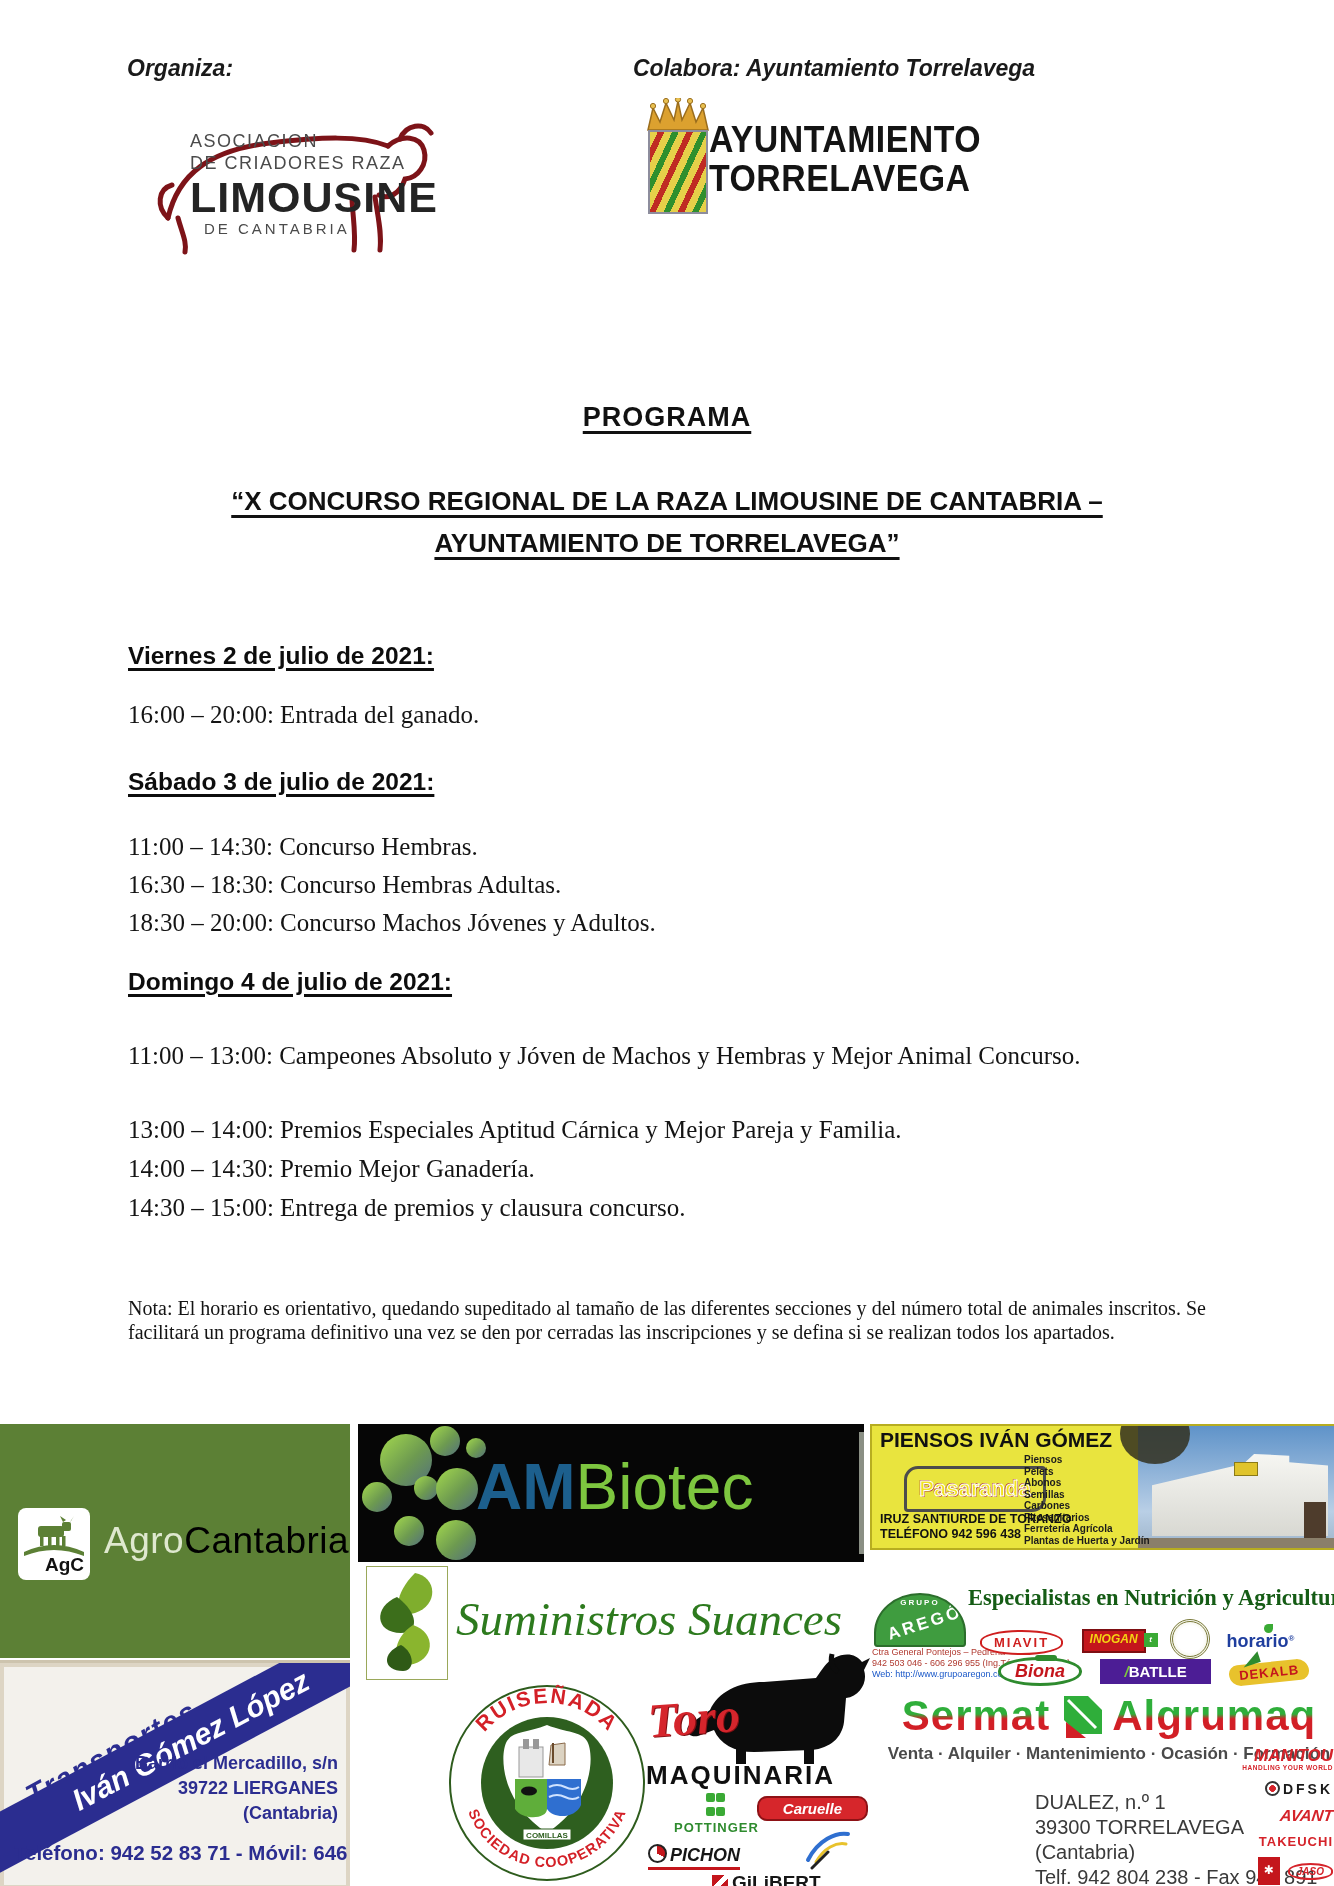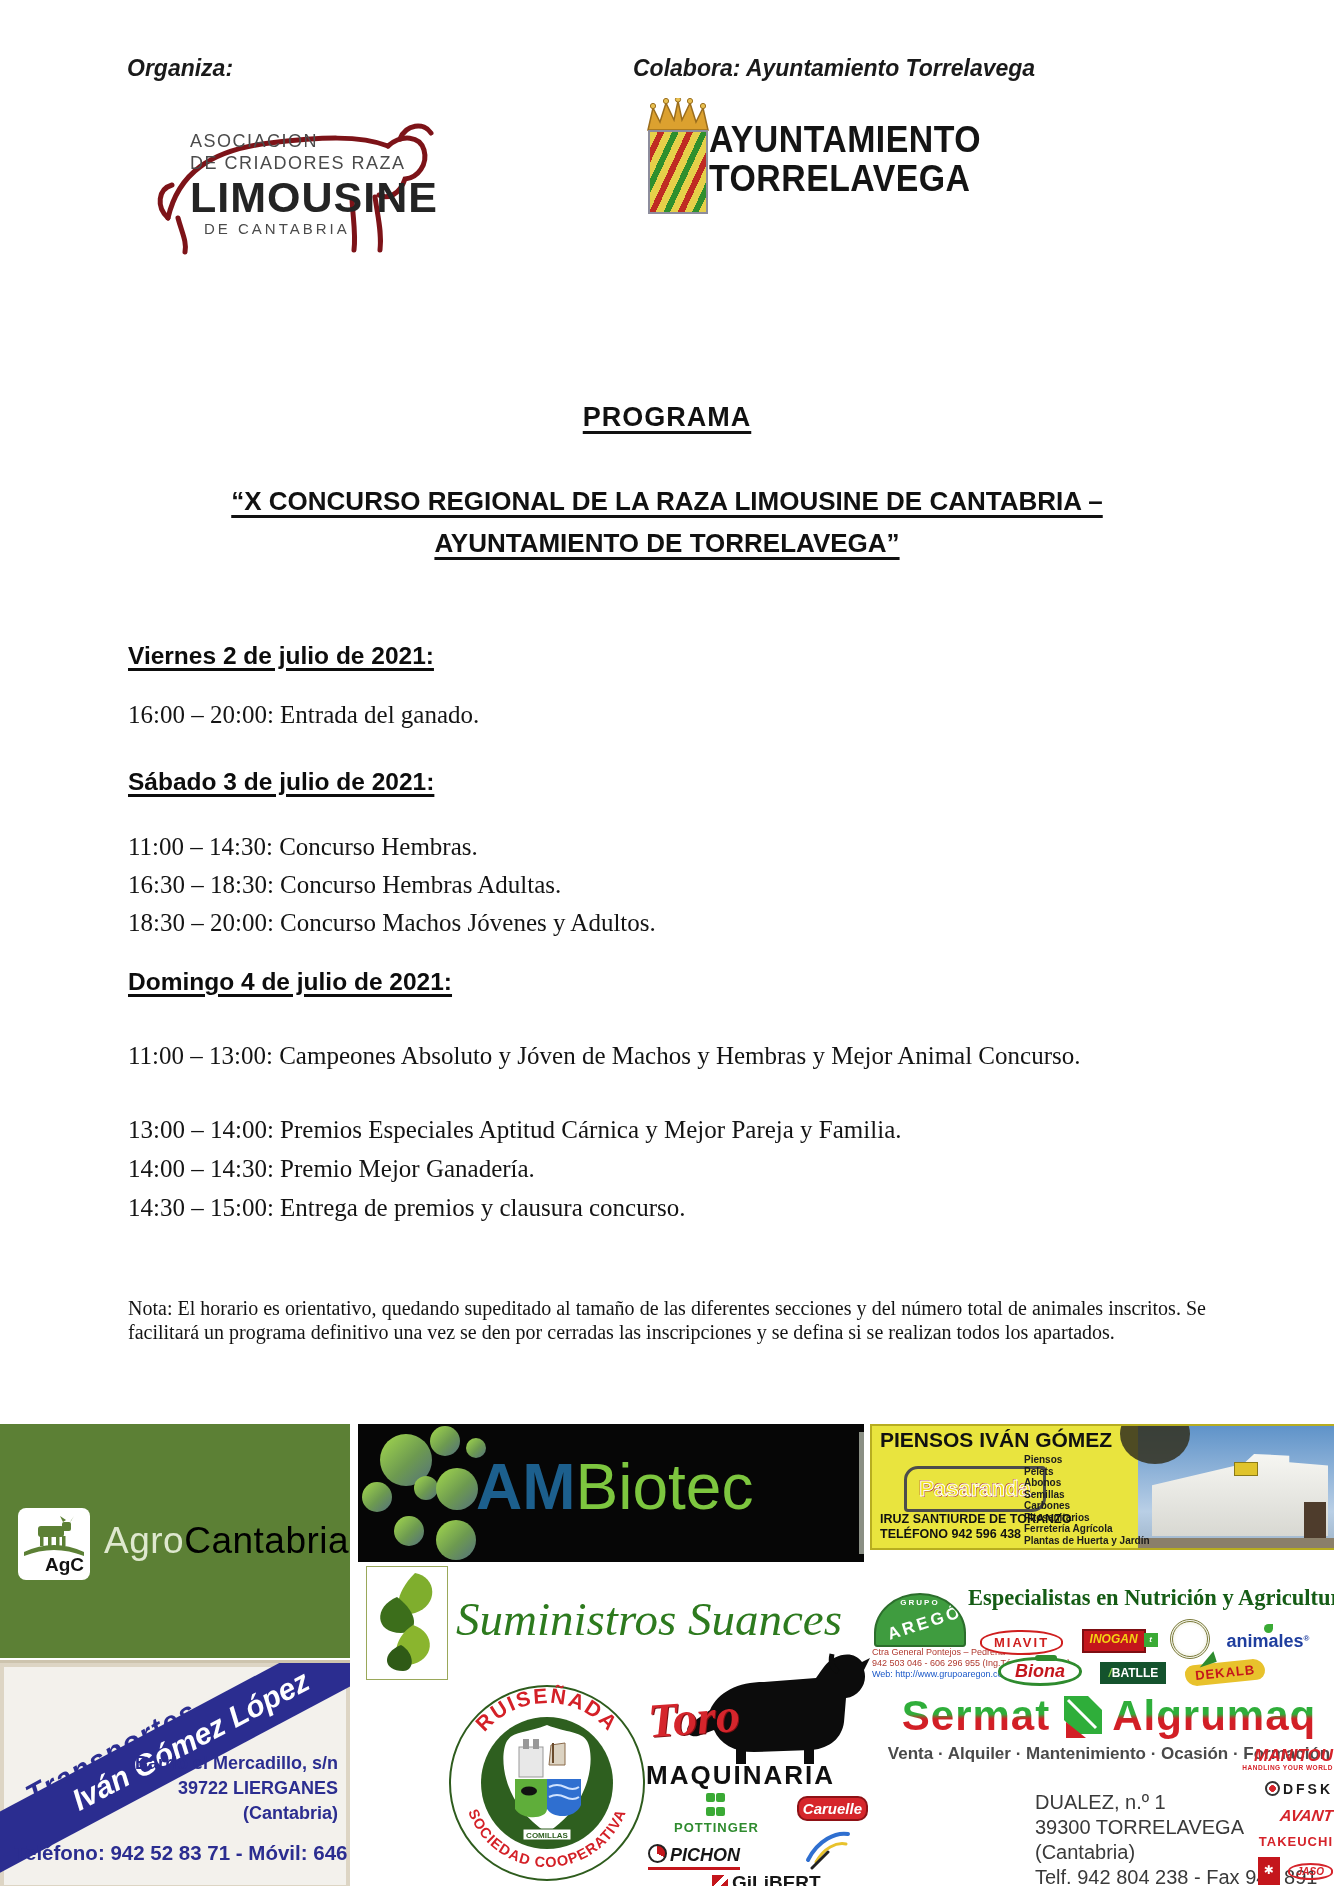--- a/index.html
+++ b/index.html
@@ -67,21 +67,21 @@
   .ruis{left:447px;top:1683px;width:200px;height:200px;}
 
   .toro{left:640px;top:1652px;width:230px;height:234px;}
   .toro-name{position:absolute;left:8px;top:38px;font-family:"Liberation Serif",serif;font-style:italic;font-weight:bold;font-size:48px;color:#d5252c;
              transform:rotate(-4deg);text-shadow:1px 1px 0 #7e0e12;z-index:3;}
   .toro-sub{position:absolute;left:6px;top:108px;font-weight:bold;font-size:26px;letter-spacing:2px;color:#0f0f0f;white-space:nowrap;z-index:3;}
   .toro-brands{position:absolute;left:0;top:140px;width:230px;height:94px;font-size:12px;}
   .pott-sq{display:inline-block;width:9px;height:9px;background:#3aaa35;border-radius:2px;margin:0 1px 1px 0;}
   .pott-txt{color:#2e8b2e;font-weight:bold;font-size:13px;letter-spacing:1px;}
   .caru{position:absolute;right:2px;top:4px;background:#d6262b;border:2px solid #8e1216;border-radius:10px;color:#fff;
-        font-weight:bold;font-style:italic;font-size:15px;padding:2px 4px;}
+        font-weight:bold;font-style:italic;font-size:15px;padding:2px 24px;}
   .pichon{position:absolute;left:8px;top:52px;font-weight:bold;font-style:italic;font-size:18px;color:#161616;border-bottom:3px solid #c4161c;padding-bottom:1px;}
   .pichon-ic{display:inline-block;width:15px;height:15px;border-radius:50%;border:2px solid #222;background:conic-gradient(#c4161c 0 120deg,#fff 120deg 360deg);vertical-align:-2px;margin-right:3px;}
   .gili{position:absolute;left:72px;top:80px;font-weight:bold;font-size:19px;color:#161616;}
   .gili-ic{display:inline-block;width:16px;height:16px;background:#c4161c;vertical-align:-2px;margin-right:4px;
            background-image:linear-gradient(135deg,transparent 40%,#fff 40% 60%,transparent 60%);}
 
   
   .pien{left:870px;top:1424px;width:464px;height:122px;background:#e9e43e;border:2px solid #b7ad20;overflow:hidden;}
   .pien-title{position:absolute;left:8px;top:2px;font-weight:bold;font-size:21px;color:#111;white-space:nowrap;}
   .pasa{position:absolute;left:8px;top:40px;width:136px;height:40px;border:3px solid #4c4c4c;border-radius:14px 4px 14px 4px;
@@ -109,21 +109,21 @@
   .brandrow{position:absolute;white-space:nowrap;}
   .miavit{display:inline-block;border:2.5px solid #cf1f1f;border-radius:50%/45%;padding:3px 12px;color:#cf1f1f;font-weight:bold;font-size:13px;letter-spacing:2px;background:#fff;}
   .inogan{display:inline-block;background:#c4161c;border:2px solid #7e0e12;color:#f5d312;font-style:italic;font-weight:bold;font-size:12px;padding:1px 6px 5px;position:relative;top:-4px;}
   .inogan i{position:absolute;right:-14px;top:2px;width:14px;height:14px;background:#3aaa35;color:#fff;font-size:8px;font-style:italic;text-align:center;line-height:14px;}
   .wreath{display:inline-block;width:34px;height:34px;border:3px double #7a7a3a;border-radius:50%;vertical-align:-12px;margin-left:20px;background:radial-gradient(circle,#fff 55%,#e8e8cf);}
   .syng{display:inline-block;margin-left:12px;color:#1f3e9e;font-weight:bold;font-size:18px;position:relative;}
   .syng b{position:absolute;left:38px;top:-7px;width:9px;height:9px;background:#3aaa35;border-radius:60% 0 60% 60%;}
   .syng s{text-decoration:none;font-size:8px;vertical-align:6px;}
   .biona{display:inline-block;border:3px solid #2e8b2e;border-radius:50%/48%;padding:1px 14px;color:#c4161c;font-weight:bold;font-style:italic;font-size:18px;background:#fff;position:relative;}
   .biona i{position:absolute;left:34px;top:-5px;width:22px;height:6px;background:#2e8b2e;border-radius:3px;}
-  .batlle{display:inline-block;background:#14532d;color:#fff;font-weight:bold;font-size:12px;padding:4px 8px;margin-left:14px;}
+  .batlle{display:inline-block;background:#4c1d95;color:#fff;font-weight:bold;font-size:15px;padding:4px 24px;margin-left:14px;}
   .batlle i{color:#7dc63f;font-style:italic;}
   .dekalb{display:inline-block;background:#e8c22c;color:#c4161c;font-weight:bold;font-size:13px;letter-spacing:1px;padding:3px 10px;border-radius:10px 14px 10px 14px;margin-left:14px;position:relative;transform:rotate(-6deg);}
   .dekalb i{position:absolute;left:14px;top:-10px;width:0;height:0;border-left:18px solid transparent;border-bottom:11px solid #2e8b2e;transform:rotate(-12deg);}
 
   .sermat{left:884px;top:1692px;width:450px;text-align:center;}
   .sermat-line{display:flex;align-items:center;justify-content:center;gap:8px;}
   .sermat-word{font-weight:bold;font-size:42px;letter-spacing:1px;
      background:linear-gradient(180deg,#2fae3a 0%,#2fae3a 46%,#d21f26 56%,#d21f26 100%);
      -webkit-background-clip:text;background-clip:text;color:transparent;}
   .sermat-tag{margin-top:4px;font-size:17px;color:#4a4a4a;font-weight:bold;}
@@ -361,21 +361,21 @@
     <div class="areg-title">Especialistas en Nutrición y Agricultura</div>
     <div class="areg-addr">
       <div>Ctra General Pontejos – Pedreña</div>
       <div>942 503 046 - 606 296 955 (Ing.Técnico Agrícola)</div>
       <div><span class="web">Web: http://www.grupoaregon.com</span> <span class="fb">f</span></div>
     </div>
     <div class="brandrow" style="left:110px;top:36px;">
       <span class="miavit">MIAVIT</span>
       <span class="inogan" style="margin-left:14px;"><span>INOGAN</span><i>t</i></span>
       <span class="wreath"></span>
-      <span class="syng"><span>animales</span><b></b><s>®</s></span>
+      <span class="syng"><span>horario</span><b></b><s>®</s></span>
     </div>
     <div class="brandrow" style="left:128px;top:74px;">
       <span class="biona"><i></i><span>Biona</span></span>
       <span class="batlle"><i>/</i><span>BATLLE</span></span>
       <span class="dekalb"><i></i><span>DEKALB</span></span>
     </div>
   </div>
 
   <div class="abs sermat">
     <div class="sermat-line">

